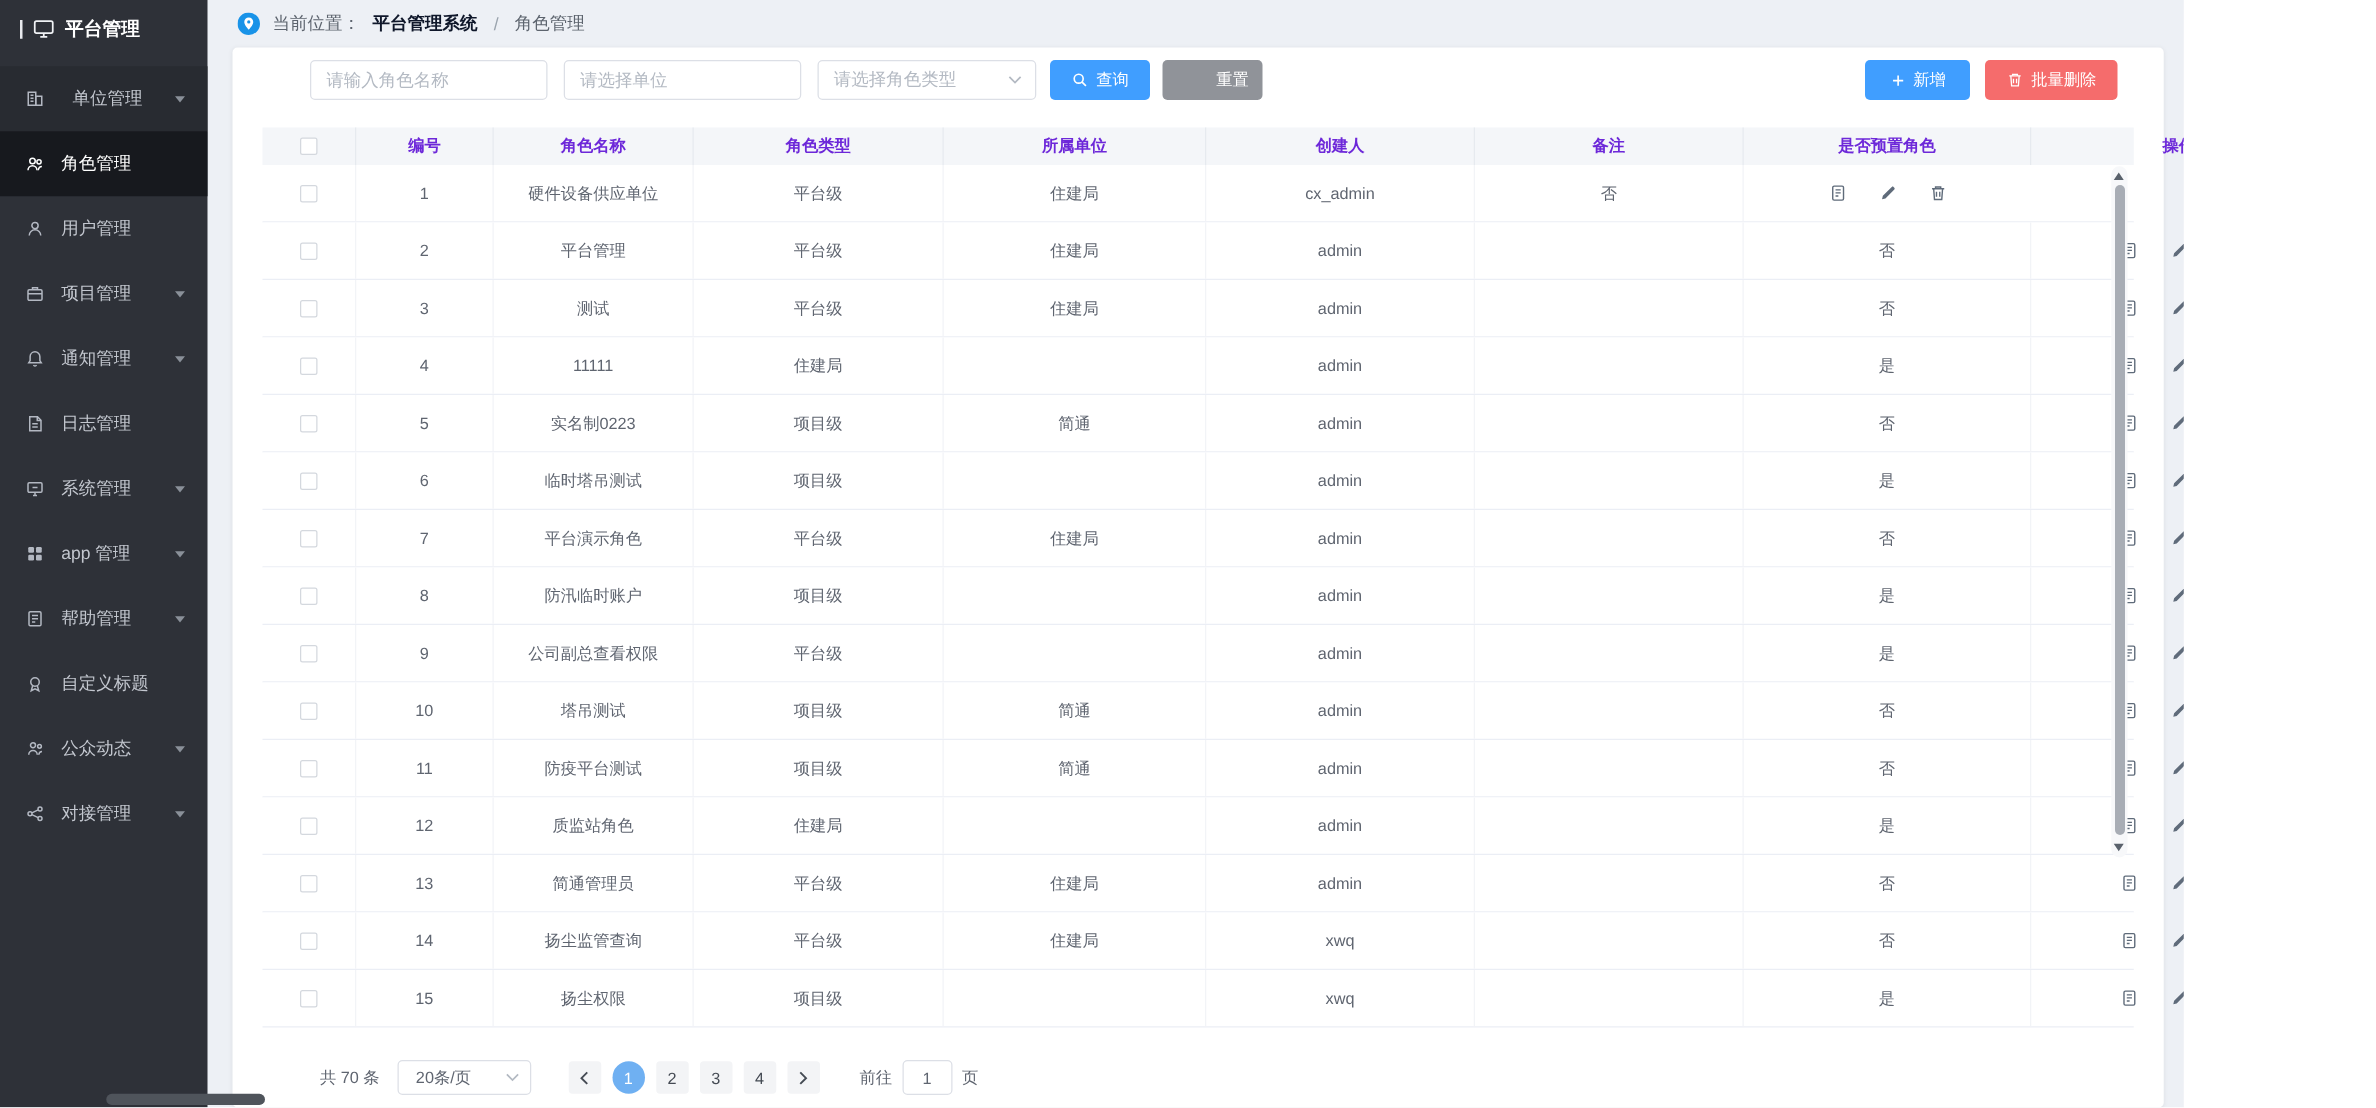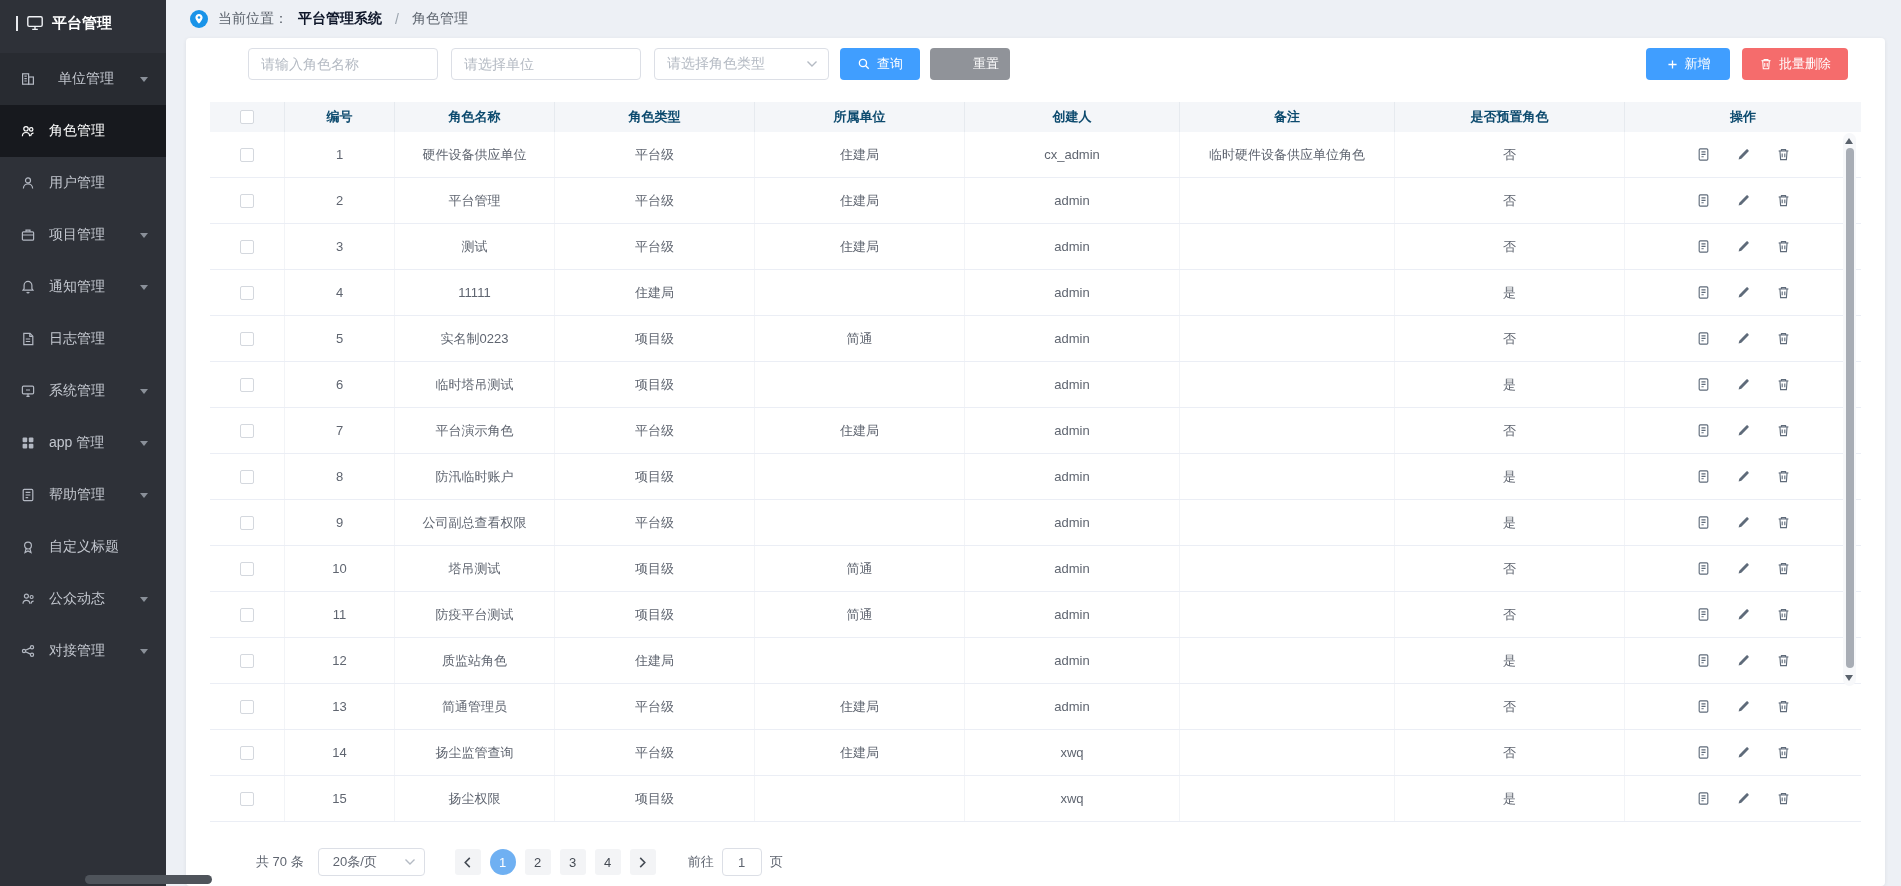--- a/index.html
+++ b/index.html
@@ -1,19 +1,19 @@
 <!DOCTYPE html>
 <html><head>
 <meta charset="utf-8">
 <style>
   * { margin:0; padding:0; box-sizing:border-box; }
   html,body { width:1901px; height:886px; }
   body { font-family:"Liberation Sans","DejaVu Sans",sans-serif; overflow:hidden; }
 
-  .screen { position:relative; width:1901px; height:886px; background:#edf0f5; overflow:hidden; }
+  .screen { position:relative; width:1747px; height:886px; background:#edf0f5; overflow:hidden; }
 
   
   .sidebar { position:absolute; left:0; top:0; bottom:0; width:166px; background:#2e3138; z-index:2; }
   .logo { height:46px; display:flex; align-items:center; padding-left:16px; gap:8px; color:#ffffff; font-weight:bold; font-size:15px; }
   .logo-bar { width:2px; height:15px; background:#e8eaee; }
   .logo svg { color:#f0f2f5; }
   .nav { margin-top:7px; }
   .side-item { height:52px; display:flex; align-items:center; padding:0 18px 0 20px; gap:13px; color:#c3c7cf; font-size:14px; cursor:pointer; }
   .side-item.shade { background:#282b31;gap:22px; }
   .side-item.active { background:#17191e; color:#ffffff; }
@@ -40,21 +40,21 @@
   .btn svg { color:#ffffff; }
   .btn-search { background:#409eff; width:80px; margin-right:10px; }
   .btn-reset  { background:#909399; width:80px;gap:32px; }
   .btn-add    { background:#409eff; width:84px; margin-left:auto; }
   .btn-del    { background:#f56c6c; width:106px; margin-left:12px; }
 
   
   .table-wrap { margin:22px 24px 0 24px; position:relative; }
   .grid-cols { display:grid; grid-template-columns:75px 110px 160px 200px 210px 215px 215px 230px 236px; }
   .thead { background:#f4f6f9; height:30px; }
-  .th { display:flex; align-items:center; justify-content:center; font-size:13px; font-weight:bold; color:#0c4a6e; border-right:1px solid #e6eaef; }
+  .th { display:flex; align-items:center; justify-content:center; font-size:13px; font-weight:bold; color:#6d28d9; border-right:1px solid #e6eaef; }
   .th:last-child { border-right:none; }
   .tr { height:46px; border-bottom:1px solid #ebeef5; background:#fff; }
   .td { display:flex; align-items:center; justify-content:center; font-size:13px; color:#5f6570; border-right:1px solid #f2f4f7; overflow:hidden; white-space:nowrap; }
   .td:last-child { border-right:none; }
   .checkbox { width:14px; height:14px; border:1px solid #d4d8de; border-radius:2px; background:#fff; cursor:pointer; }
   .ops { display:flex; gap:25px; }
   .op-btn { background:none; border:none; cursor:pointer; padding:0; color:#5f6b7a; display:flex; align-items:center; }
 
   
   .vscroll { position:absolute; top:95px; right:29px; width:13px; height:553px; background:#f7f8fa; border-radius:7px; z-index:3; }
@@ -404,21 +404,20 @@
         <div class="tbody">
   <div class="tr grid-cols">
     <div class="td">
                 <span class="checkbox"></span>
               </div>
     <div class="td">1</div>
     <div class="td">硬件设备供应单位</div>
     <div class="td">平台级</div>
     <div class="td">住建局</div>
     <div class="td">cx_admin</div>
-    <div class="td">临时硬件设备供应单位角色</div>
     <div class="td">否</div>
     <div class="td">
       <span class="ops">
         <button class="op-btn">
                     <svg width="15" height="15">
                       <use href="#sym-view-icon"></use>
                     </svg>
                   </button>
         <button class="op-btn">
                     <svg width="15" height="15">

